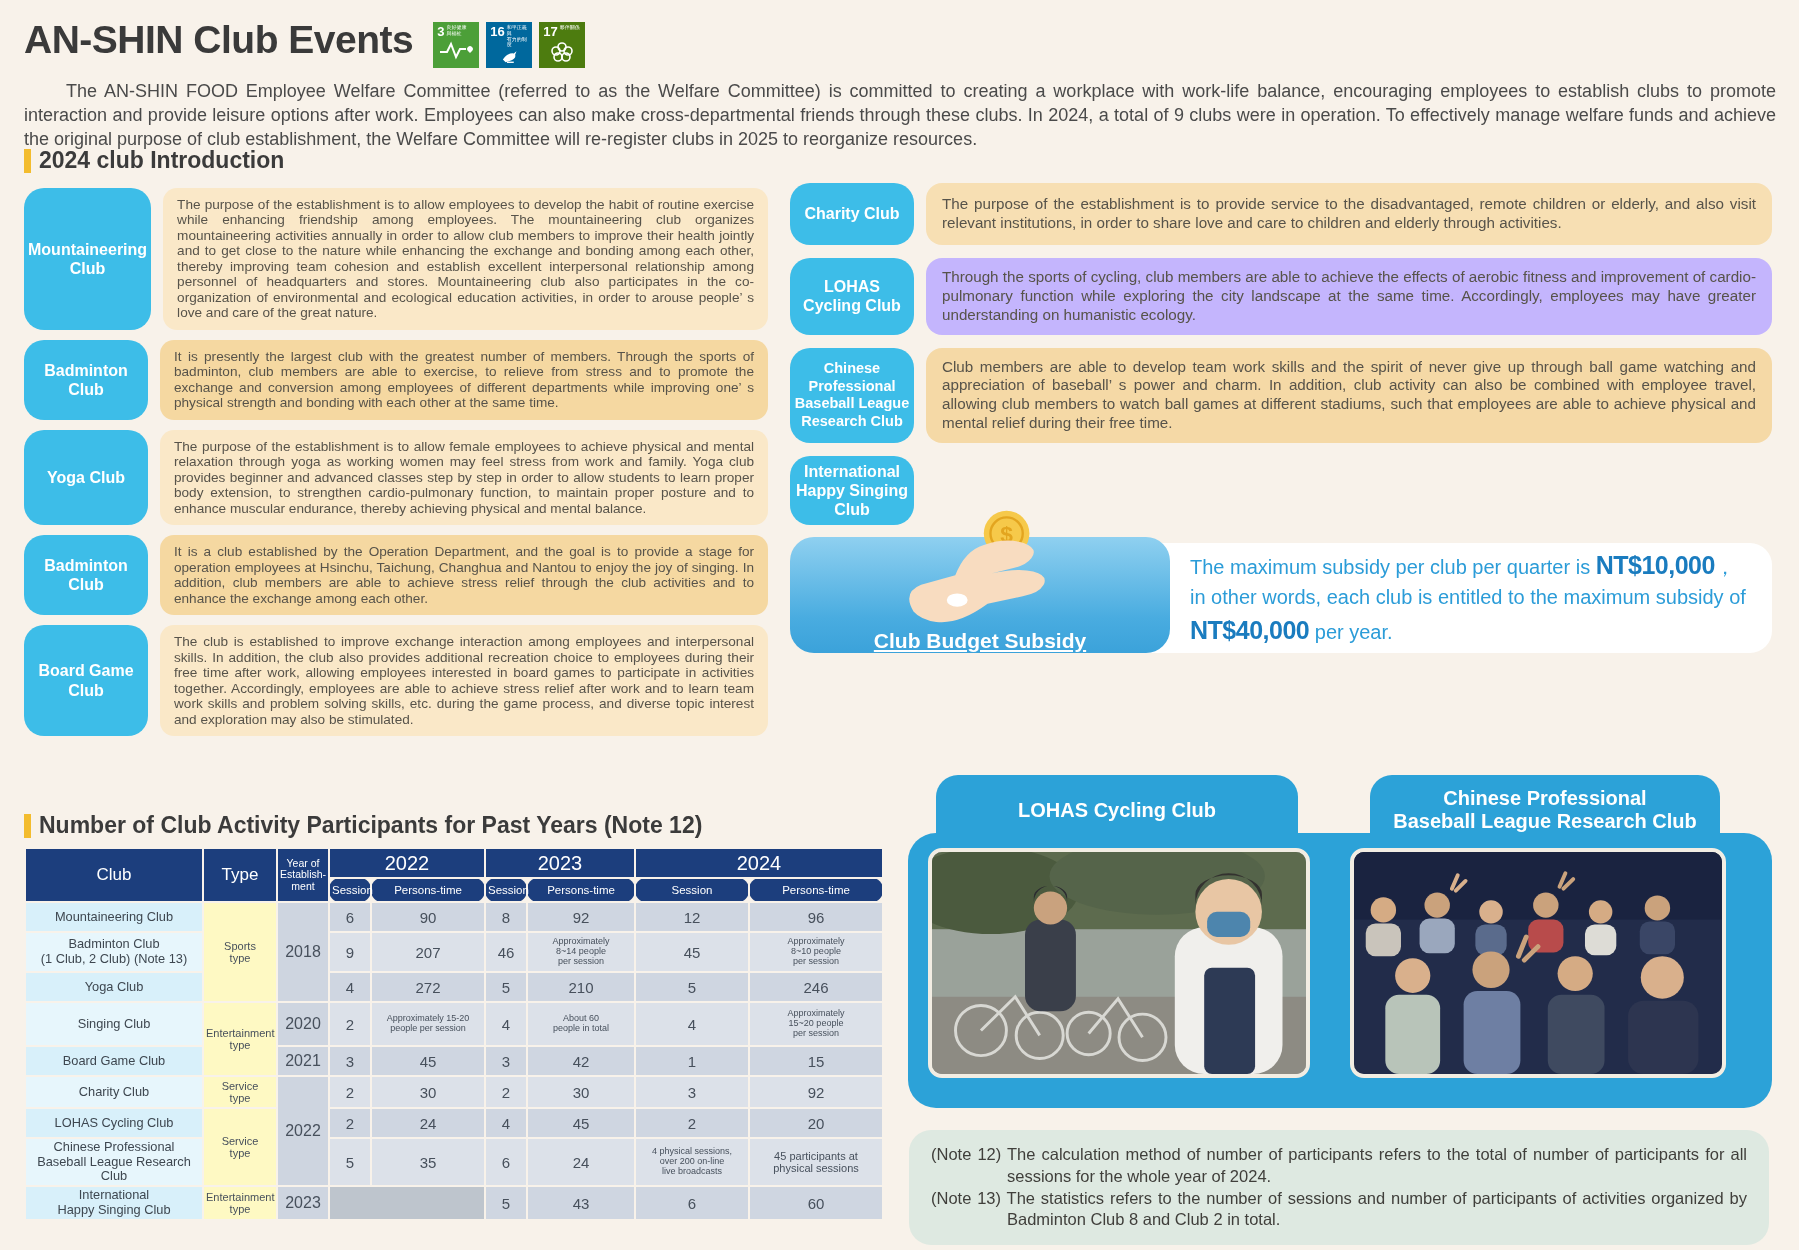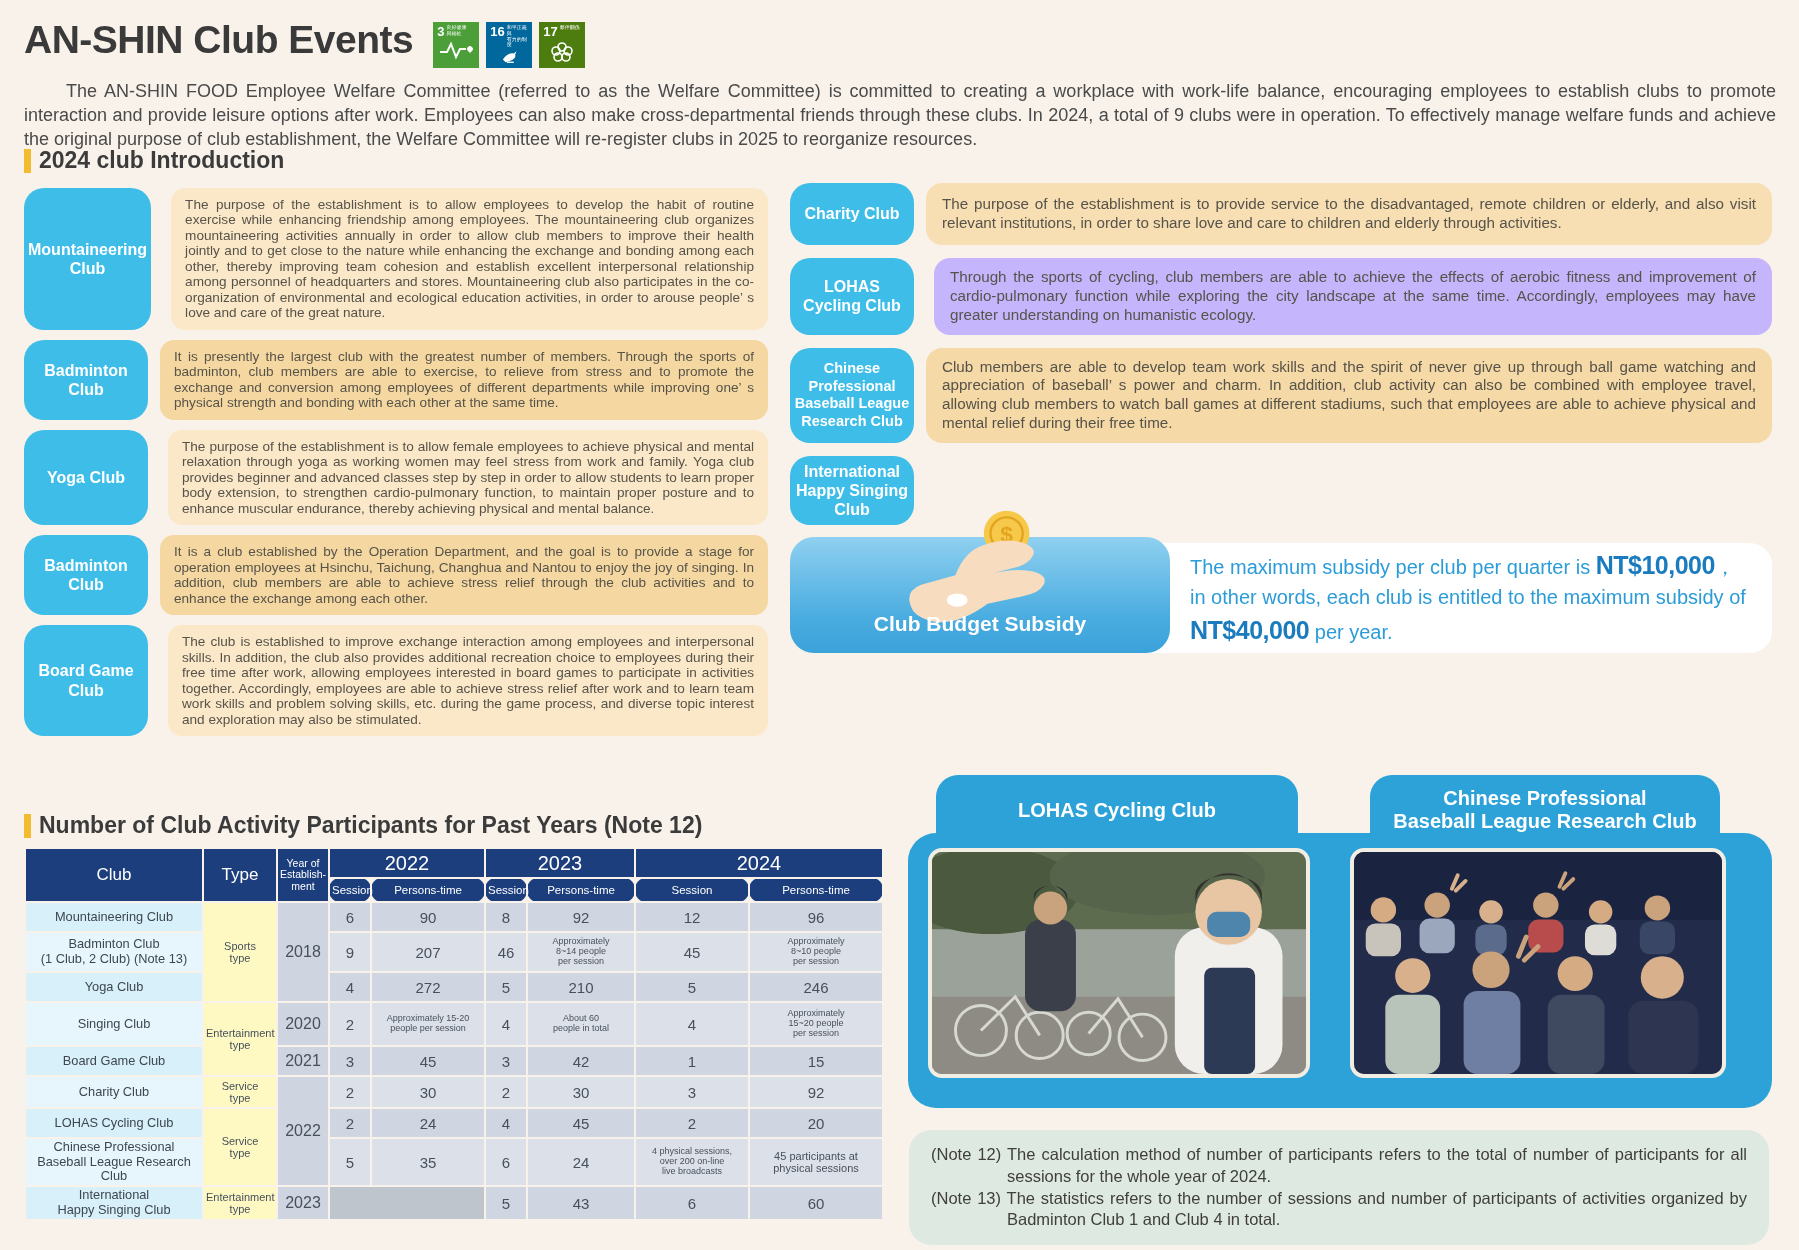--- a/index.html
+++ b/index.html
@@ -32,33 +32,33 @@
   .left-col  { position:absolute; left:24px;  top:147px; width:744px; }
   .right-col { position:absolute; left:790px; top:183px; width:982px; display:flex; flex-direction:column; gap:13px; }
   .cards { display:flex; flex-direction:column; gap:10px; margin-top:14px; }
   .club-card { display:flex; gap:12px; align-items:stretch; }
   .club-label { flex:0 0 124px; background:#3DBDE8; border-radius:20px; color:#fff;
     font-weight:bold; font-size:16px; line-height:1.2; display:flex; align-items:center;
     justify-content:center; text-align:center; padding:6px 4px; min-height:62px; }
   .club-label.sm { font-size:14.5px; }
   .club-desc { flex:1; border-radius:14px; padding:9px 14px; font-size:13.6px; line-height:1.14;
     text-align:justify; color:#57534A; display:flex; flex-direction:column; justify-content:center; }
-  .tan-light { background:#FAE8C8;margin-left:8px; }
+  .tan-light { background:#FAE8C8; }
   .tan-dark  { background:#F5D8A1; }
   .right-col .club-desc { font-size:15.2px; line-height:1.24; border-radius:16px; padding:10px 16px; }
 
   
   .subsidy { position:absolute; left:790px; top:537px; width:982px; height:116px; }
   .subsidy-white { position:absolute; left:240px; top:6px; right:0; bottom:0; background:#FFFFFF; border-radius:22px; }
   .subsidy-card { position:absolute; left:0; top:0; width:380px; height:116px;
     background:linear-gradient(180deg,#8FD0F0 0%,#49ACE0 70%,#3BA2DA 100%);
     border-radius:24px; }
   .subsidy-card svg.hand { position:absolute; left:95px; top:-32px; }
-  .subsidy-label { position:absolute; bottom:17px; width:100%; text-align:center;
-    color:#fff; font-weight:bold; font-size:21px; }
+  .subsidy-label { position:absolute; bottom:0; width:100%; text-align:center;
+    color:#fff; font-weight:bold; font-size:21px;text-decoration:underline; }
   .subsidy-text { position:absolute; left:400px; top:10px; right:18px; color:#2B9CD8; font-size:20px; line-height:1.45; }
   .subsidy-text .amt { color:#1A7CBF; font-weight:bold; font-size:25px; letter-spacing:-0.5px; }
   .subsidy-text .cm { color:#2B9CD8; font-size:20px; }
 
   
   .table-sec { position:absolute; left:24px; top:812px; width:862px; }
   table { border-collapse:collapse; width:858px; margin-top:8px; table-layout:fixed; }
   th, td { border:2px solid #F8F2EA; text-align:center; vertical-align:middle; padding:1px 2px; }
   thead th { background:#1C3E7D; color:#fff; font-weight:normal; }
   .th-big { font-size:17px; }
@@ -456,16 +456,16 @@
             <circle cx="315" cy="130" r="22" fill="#d9b08c"></circle>
               <rect x="280" y="154" width="72" height="76" rx="16" fill="#2d3550"></rect>
           </g>
         </svg>
       </div>
     </div>
   </div>
 
   <div class="notes">
     <p class="note"><span>(Note 12)</span><span> The calculation method of number of participants refers to the total of number of participants for all sessions for the whole year of 2024.</span></p>
-    <p class="note"><span>(Note 13)</span><span> The statistics refers to the number of sessions and number of participants of activities organized by Badminton Club 1 and Club 4 in total.</span></p>
+    <p class="note"><span>(Note 13)</span><span> The statistics refers to the number of sessions and number of participants of activities organized by Badminton Club 8 and Club 2 in total.</span></p>
   </div>
 
 </div>
 
 </body></html>

